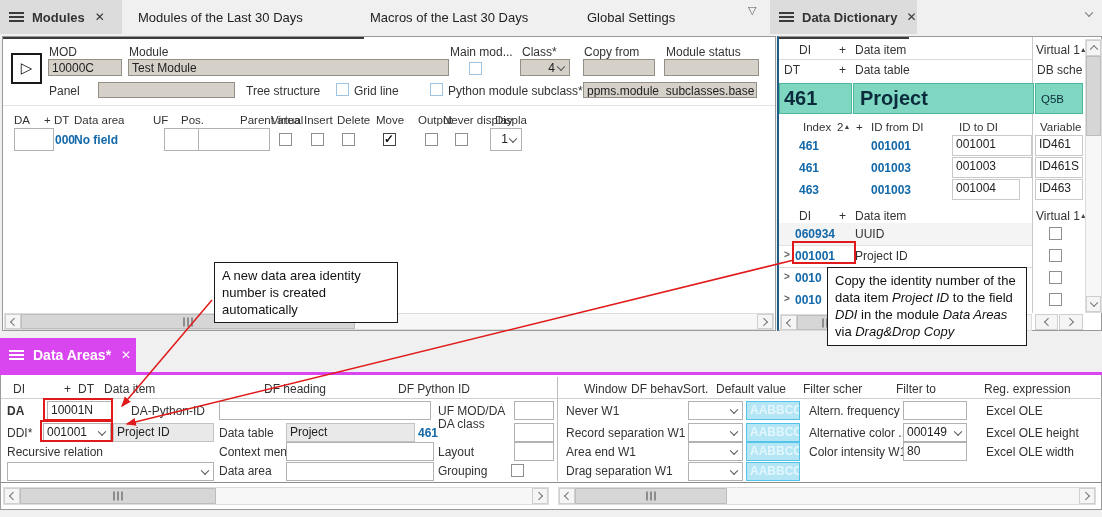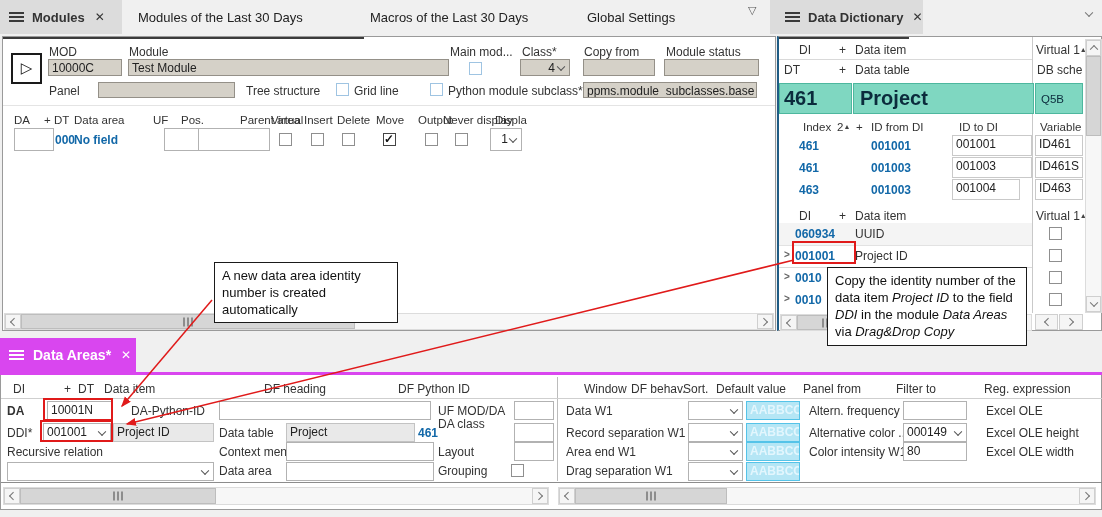--- a/index.html
+++ b/index.html
@@ -63,21 +63,21 @@
   <div class="abs" style="left:0;top:0;width:1102px;height:34px;background:#f0f0f0">
     <div class="tab active" style="left:0;width:113px;padding-left:9px">
       <span class="ham" style="color:#3a3a3a"></span>
       <span class="b" style="margin-left:8px;color:#333">Modules</span>
       <span class="x" style="margin-left:10px">✕</span>
     </div>
     <div class="tab" style="left:138px">Modules of the Last 30 Days</div>
     <div class="tab" style="left:370px">Macros of the Last 30 Days</div>
     <div class="tab" style="left:587px">Global Settings</div>
     <span class="abs" style="left:748px;top:4px;font-size:11px;color:#555">▽</span>
-    <div class="tab active" style="left:770px;width:138px;padding-left:15px">
+    <div class="tab active" style="left:770px;width:138px;padding-left:9px">
       <span class="ham" style="color:#3a3a3a"></span>
       <span class="b" style="margin-left:8px;color:#333">Data Dictionary</span>
       <span class="x" style="margin-left:9px">✕</span>
     </div>
     <span class="sbtn ad" style="left:1080px;top:6px;width:18px;height:16px;background:transparent;border:none"></span>
   </div>
 
   <div class="panel" style="left:2px;top:36px;width:774px;height:295px">
     <div class="abs" style="left:0;top:0;width:361px;height:2px;background:#3b3b3b"></div>
 
@@ -250,21 +250,21 @@
     <span class="lbl" style="left:63px;top:7px">+</span>
     <span class="lbl" style="left:77px;top:7px">DT</span>
     <span class="lbl" style="left:103px;top:7px">Data item</span>
     <span class="lbl" style="left:263px;top:7px">DF heading</span>
     <span class="lbl" style="left:397px;top:7px">DF Python ID</span>
 
     <span class="lbl" style="left:583px;top:7px">Window</span>
     <span class="lbl" style="left:630px;top:7px">DF behav.</span>
     <span class="lbl" style="left:682px;top:7px">Sort.</span>
     <span class="lbl" style="left:715px;top:7px">Default value</span>
-    <span class="lbl" style="left:802px;top:7px">Panel from</span>
+    <span class="lbl" style="left:802px;top:7px">Filter scher</span>
     <span class="lbl" style="left:895px;top:7px">Filter to</span>
     <span class="lbl" style="left:983px;top:7px">Reg. expression</span>
     <div class="hline" style="left:0;top:23px;width:1102px;background:#cfcfcf"></div>
 
     <span class="lbl b" style="left:6px;top:29px">DA</span>
     <div class="inp winp" style="left:46px;top:26px;width:65px;height:19px">10001N</div>
     <span class="lbl" style="left:130px;top:29px">DA-Python-ID</span>
     <div class="inp winp" style="left:218px;top:26px;width:212px;height:19px"></div>
     <span class="lbl" style="left:437px;top:29px">UF MOD/DA</span>
     <div class="inp winp" style="left:513px;top:26px;width:40px;height:19px"></div>
@@ -283,21 +283,21 @@
     <div class="inp winp" style="left:285px;top:67px;width:148px;height:19px"></div>
     <span class="lbl" style="left:437px;top:70px">Layout</span>
     <div class="inp winp" style="left:513px;top:67px;width:40px;height:19px"></div>
 
     <div class="inp winp ddc" style="left:6px;top:87px;width:207px;height:19px"></div>
     <span class="lbl" style="left:218px;top:89px">Data area</span>
     <div class="inp winp" style="left:285px;top:87px;width:148px;height:19px"></div>
     <span class="lbl" style="left:437px;top:89px">Grouping</span>
     <span class="cb" style="left:510px;top:89px"></span>
 
-    <span class="lbl" style="left:565px;top:29px">Data W1</span>
+    <span class="lbl" style="left:565px;top:29px">Never W1</span>
     <div class="inp winp ddc" style="left:687px;top:26px;width:55px;height:19px"></div>
     <div class="inp" style="left:745px;top:26px;width:54px;height:19px;background:#b5e6f5;border-color:#55c3e8;color:#e3f6fd;text-align:center;font-weight:bold">AABBCC</div>
     <span class="lbl" style="left:808px;top:29px">Altern. frequency</span>
     <div class="inp winp" style="left:902px;top:26px;width:64px;height:19px"></div>
     <span class="lbl" style="left:985px;top:29px">Excel OLE</span>
 
     <span class="lbl" style="left:565px;top:51px">Record separation W1</span>
     <div class="inp winp ddc" style="left:687px;top:48px;width:55px;height:19px"></div>
     <div class="inp" style="left:745px;top:48px;width:54px;height:19px;background:#b5e6f5;border-color:#55c3e8;color:#e3f6fd;text-align:center;font-weight:bold">AABBCC</div>
     <span class="lbl" style="left:808px;top:51px">Alternative color ...</span>

